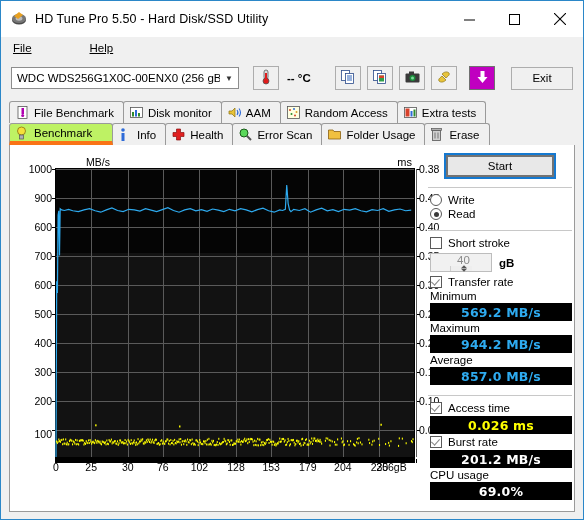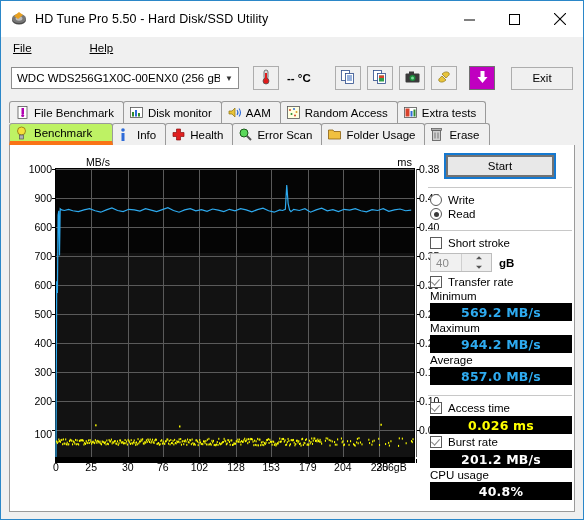--- a/index.html
+++ b/index.html
@@ -94,21 +94,21 @@
   .radio{width:12px;height:12px;border:1px solid #5a5a5a;border-radius:50%;
          background:#fff;position:relative;flex:none;box-sizing:border-box;}
   .radio.on::after{content:"";position:absolute;left:2.5px;top:2.5px;width:5px;height:5px;
                    border-radius:50%;background:#3a3a3a;}
   .cbox{width:12px;height:12px;border:1px solid #5a5a5a;background:#fff;
         position:relative;flex:none;box-sizing:border-box;}
   .cbox.on::after{content:"";position:absolute;left:2px;top:0px;width:4px;height:7px;
                   border:solid #888;border-width:0 1.6px 1.6px 0;transform:rotate(42deg);}
   .numrow{display:flex;align-items:center;margin:4px 0 4px 6px;gap:7px;}
   .numbox{width:62px;height:19px;background:#f1f1f1;border:1px solid #bdbdbd;
-          display:flex;align-items:center;box-sizing:border-box;}
+          display:flex;align-items:center;box-sizing:border-box;flex-direction:column;}
   .numbox span{flex:1;padding-left:5px;font-size:11.5px;color:#8a8a8a;}
   .spin{width:16px;height:17px;border-left:1px solid #cfcfcf;display:flex;
         flex-direction:column;background:#eee;}
   .spin i{flex:1;position:relative;}
   .spin i::after{content:"";position:absolute;left:50%;top:50%;
                  border-left:3px solid transparent;border-right:3px solid transparent;}
   .spin i.up::after{transform:translate(-50%,-60%);border-bottom:3px solid #555;}
   .spin i.dn::after{transform:translate(-50%,-40%);border-top:3px solid #555;}
   .gbl{font-size:11.5px;font-weight:bold;}
   .lbl{font-size:11.5px;margin:1px 0 1px 6px;}
@@ -907,16 +907,16 @@
       </div>
       <div class="lcd yellow">0.026 ms</div>
 
       <div class="row">
         <span class="cbox on"></span>
         <span>Burst rate</span>
       </div>
       <div class="lcd white">201.2 MB/s</div>
 
       <div class="lbl">CPU usage</div>
-      <div class="lcd white">40.8%</div>
+      <div class="lcd white">69.0%</div>
     </div>
   </div>
 </div>
 
 </body></html>

